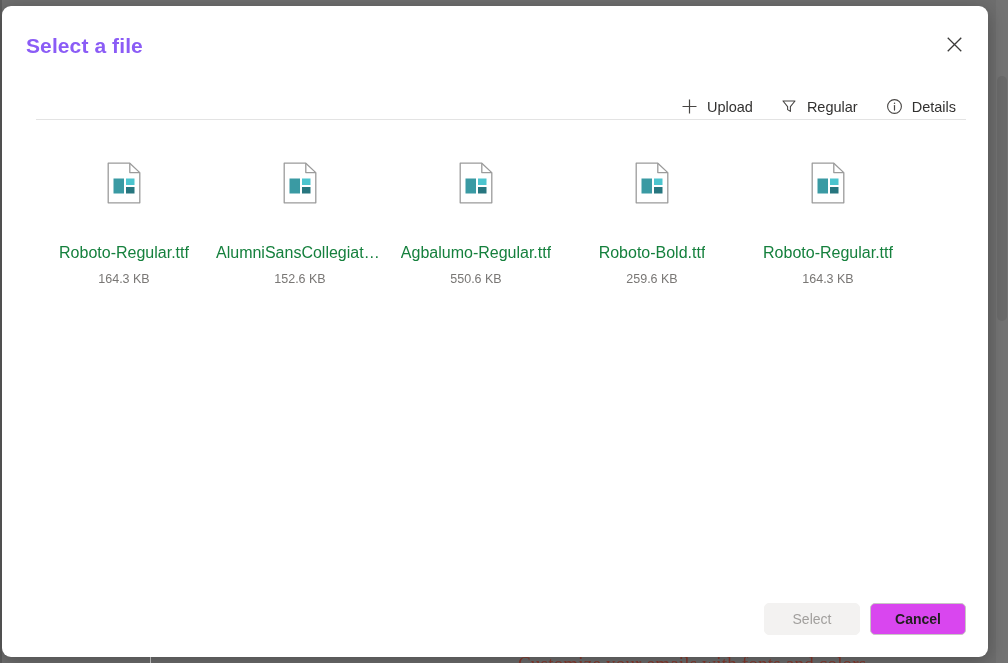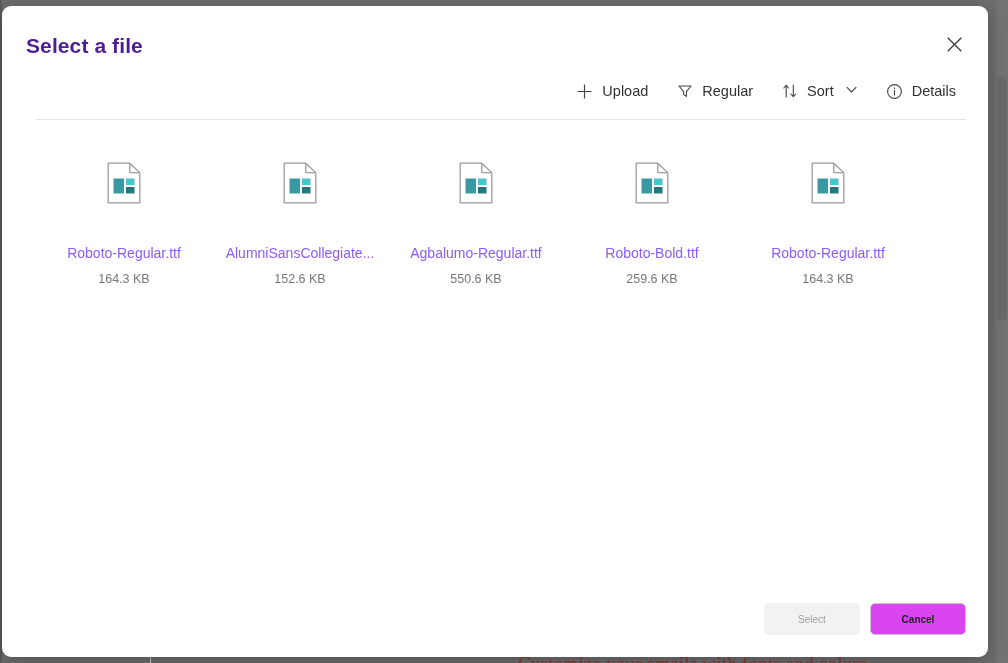--- a/index.html
+++ b/index.html
@@ -82,21 +82,21 @@
     box-shadow: 0 4px 18px rgba(0,0,0,0.28);
     overflow: hidden;
   }
 
   .dialog-title {
     position: absolute;
     left: 24px;
     top: 28px;
     font-size: 21px;
     font-weight: bold;
-    color: #4c1d95;
+    color: #8b5cf6;
     letter-spacing: 0.1px;
   }
 
   .close-button {
     position: absolute;
     right: 16px;
     top: 22px;
     width: 36px;
     height: 36px;
     display: flex;
@@ -117,21 +117,21 @@
     top: 72px;
     height: 41px;
     display: flex;
     align-items: center;
     justify-content: flex-end;
     gap: 0px;
   }
 
   .cmd {
     display: flex;
-    align-items: flex-start;
+    align-items: flex-end;
     gap: 9px;
     height: 32px;
     padding: 0 10px;
     margin-left: 8px;
     border: none;
     background: transparent;
     cursor: pointer;
     border-radius: 4px;
     color: #323130;
     font-size: 14.5px;
@@ -192,22 +192,22 @@
     user-select: none;
   }
 
   .file-icon {
     width: 34px;
     height: 42px;
     margin-bottom: 40px;
   }
 
   .file-name {
-    font-size: 14px;
-    color: #8b5cf6;
+    font-size: 16px;
+    color: #15803d;
     text-align: left;
     max-width: 168px;
     white-space: nowrap;
     overflow: hidden;
     text-overflow: ellipsis;
     line-height: 18px;
   }
 
   .file-size {
     margin-top: 10px;
@@ -224,21 +224,21 @@
     display: flex;
     align-items: center;
     gap: 10px;
   }
 
   .btn {
     height: 32px;
     min-width: 96px;
     padding: 0 18px;
     border-radius: 5px;
-    font-size: 10px;
+    font-size: 14px;
     font-family: "Liberation Sans", sans-serif;
     cursor: pointer;
   }
 
   .btn-primary-disabled {
     background: #f3f2f1;
     color: #a19f9d;
     border: 1px solid #f3f2f1;
     cursor: default;
     font-weight: normal;
@@ -288,34 +288,20 @@
 
     <button class="cmd">
       <span class="glyph">
         <svg width="16" height="16" viewBox="0 0 16 16" aria-hidden="true">
           <path d="M2 3 H14 L9.4 8.6 V13.4 L6.6 11.6 V8.6 Z" stroke="#484644" stroke-width="1.1" fill="none" stroke-linejoin="round"></path>
         </svg>
       </span>
       <span>Regular</span>
     </button>
 
-    <button class="cmd">
-      <span class="glyph">
-        <svg width="16" height="16" viewBox="0 0 16 16" aria-hidden="true">
-          <path d="M4.2 14 V2.4 M4.2 2.4 L1.8 5 M4.2 2.4 L6.6 5" stroke="#484644" stroke-width="1.1" fill="none" stroke-linecap="round" stroke-linejoin="round"></path>
-          <path d="M11.3 2 V13.6 M11.3 13.6 L8.9 11 M11.3 13.6 L13.7 11" stroke="#484644" stroke-width="1.1" fill="none" stroke-linecap="round" stroke-linejoin="round"></path>
-        </svg>
-      </span>
-      <span>Sort</span>
-      <span class="chev">
-        <svg width="13" height="13" viewBox="0 0 13 13" aria-hidden="true">
-          <path d="M2 4.4 L6.5 9 L11 4.4" stroke="#484644" stroke-width="1.1" fill="none" stroke-linecap="round" stroke-linejoin="round"></path>
-        </svg>
-      </span>
-    </button>
 
     <button class="cmd">
       <span class="glyph">
         <svg width="17" height="17" viewBox="0 0 17 17" aria-hidden="true">
           <circle cx="8.5" cy="8.5" r="6.9" stroke="#484644" stroke-width="1.1" fill="none"></circle>
           <path d="M8.5 7.6 V12.1" stroke="#484644" stroke-width="1.2" stroke-linecap="round"></path>
           <circle cx="8.5" cy="5.3" r="0.75" fill="#484644"></circle>
         </svg>
       </span>
       <span>Details</span>

